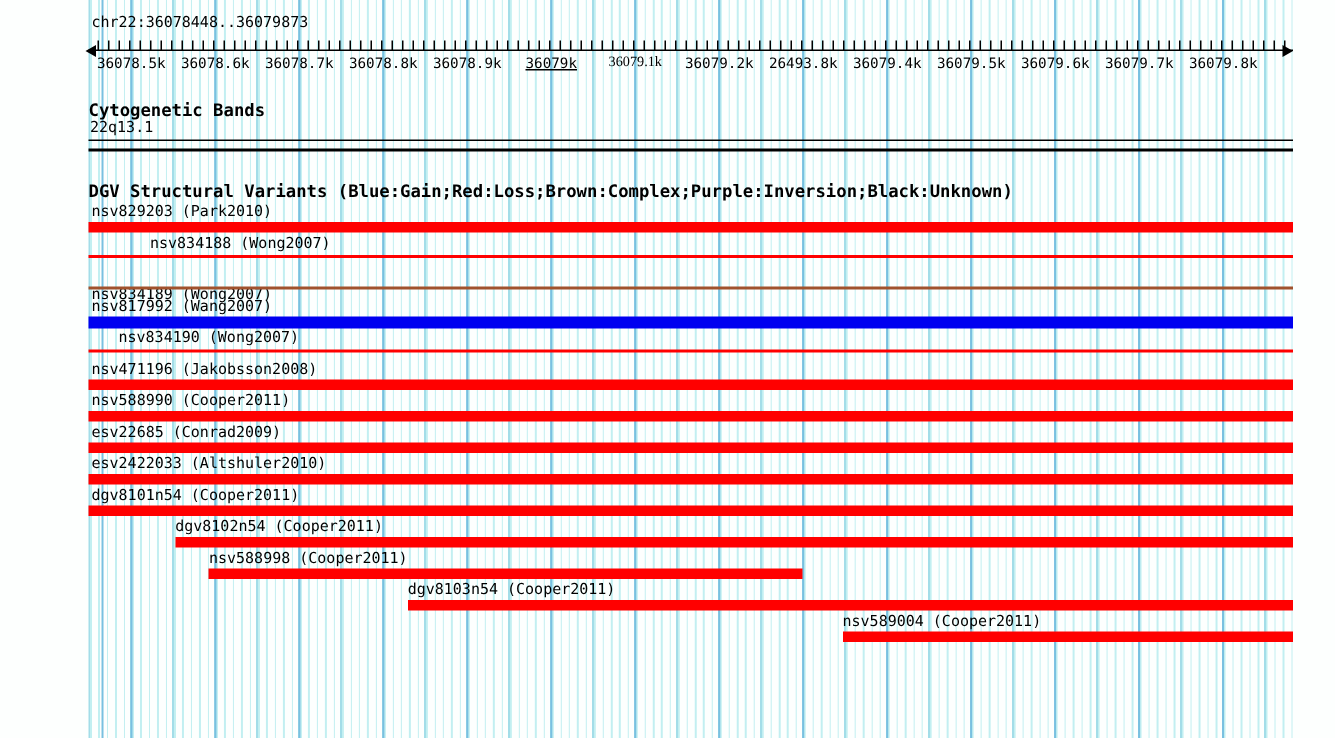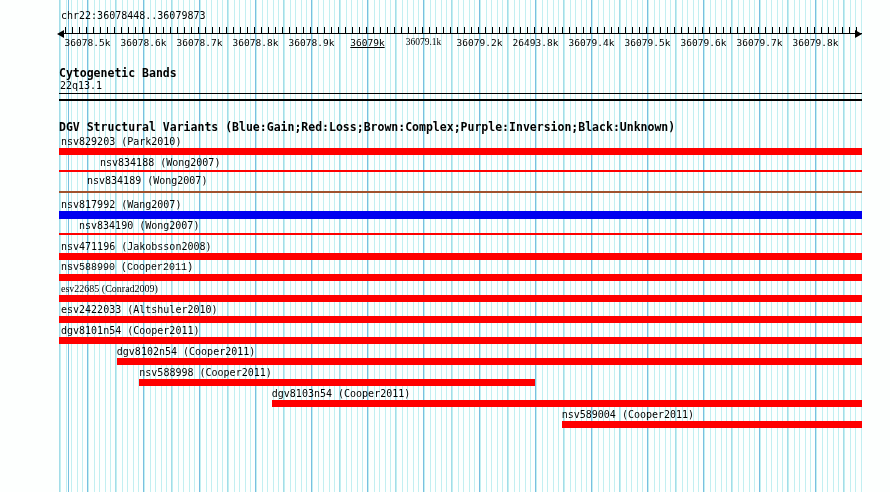--- a/index.html
+++ b/index.html
@@ -182,31 +182,31 @@
 <div class="band-label">22q13.1</div>
 <div class="band-line-1"></div>
 <div class="band-line-2"></div>
 
 <div class="section-title dgv-title">DGV Structural Variants (Blue:Gain;Red:Loss;Brown:Complex;Purple:Inversion;Black:Unknown)</div>
 <div id="variants">
     <div class="variant-label" style="left: 61px; top: 136px;">nsv829203 (Park2010)</div>
     <div class="variant-bar" style="left: 59px; top: 148px; width: 803px; height: 7px; background: rgb(255, 0, 0);"></div>
     <div class="variant-label" style="left: 61px; top: 157px; margin-left: 39px;">nsv834188 (Wong2007)</div>
     <div class="variant-bar" style="left: 59px; top: 170px; width: 803px; height: 2px; background: rgb(255, 0, 0);"></div>
-    <div class="variant-label" style="left: 61px; top: 175px; margin-left: 26px;">nsv834189 (Wong2007)</div>
+    <div class="variant-label" style="left: 61px; top: 191px;">nsv834189 (Wong2007)</div>
     <div class="variant-bar" style="left: 59px; top: 191px; width: 803px; height: 2px; background: rgb(160, 82, 45);"></div>
     <div class="variant-label" style="left: 61px; top: 199px;">nsv817992 (Wang2007)</div>
     <div class="variant-bar" style="left: 59px; top: 211px; width: 803px; height: 8px; background: rgb(0, 0, 240);"></div>
     <div class="variant-label" style="left: 79px; top: 220px;">nsv834190 (Wong2007)</div>
     <div class="variant-bar" style="left: 59px; top: 233px; width: 803px; height: 2px; background: rgb(255, 0, 0);"></div>
     <div class="variant-label" style="left: 61px; top: 241px;">nsv471196 (Jakobsson2008)</div>
     <div class="variant-bar" style="left: 59px; top: 253px; width: 803px; height: 7px; background: rgb(255, 0, 0);"></div>
-    <div class="variant-label" style="left: 61px; top: 262px; font-family: Liberation Mono, monospace;">nsv588990 (Cooper2011)</div>
+    <div class="variant-label" style="left: 61px; top: 262px;">nsv588990 (Cooper2011)</div>
     <div class="variant-bar" style="left: 59px; top: 274px; width: 803px; height: 7px; background: rgb(255, 0, 0);"></div>
-    <div class="variant-label" style="left: 61px; top: 283px; font-family: Liberation Serif, serif;">esv22685 (Conrad2009)</div>
+    <div class="variant-label" style="left: 61px; top: 283px;">esv22685 (Conrad2009)</div>
     <div class="variant-bar" style="left: 59px; top: 295px; width: 803px; height: 7px; background: rgb(255, 0, 0);"></div>
     <div class="variant-label" style="left: 61px; top: 304px;">esv2422033 (Altshuler2010)</div>
     <div class="variant-bar" style="left: 59px; top: 316px; width: 803px; height: 7px; background: rgb(255, 0, 0);"></div>
     <div class="variant-label" style="left: 61px; top: 325px;">dgv8101n54 (Cooper2011)</div>
     <div class="variant-bar" style="left: 59px; top: 337px; width: 803px; height: 7px; background: rgb(255, 0, 0);"></div>
     <div class="variant-label" style="left: 116.816px; top: 346px;">dgv8102n54 (Cooper2011)</div>
     <div class="variant-bar" style="left: 116.816px; top: 358px; width: 745.184px; height: 7px; background: rgb(255, 0, 0);"></div>
     <div class="variant-label" style="left: 139.3px; top: 367px;">nsv588998 (Cooper2011)</div>
     <div class="variant-bar" style="left: 139.3px; top: 379px; width: 395.879px; height: 7px; background: rgb(255, 0, 0);"></div>
     <div class="variant-label" style="left: 271.795px; top: 388px;">dgv8103n54 (Cooper2011)</div>

